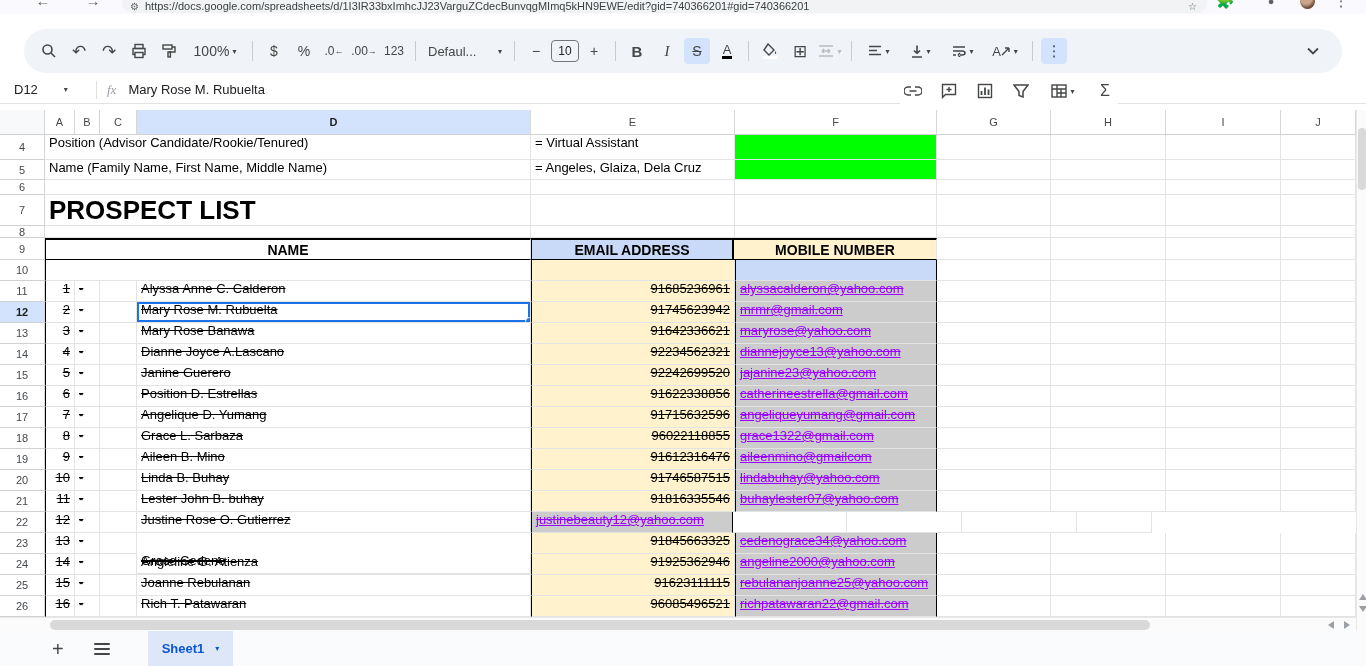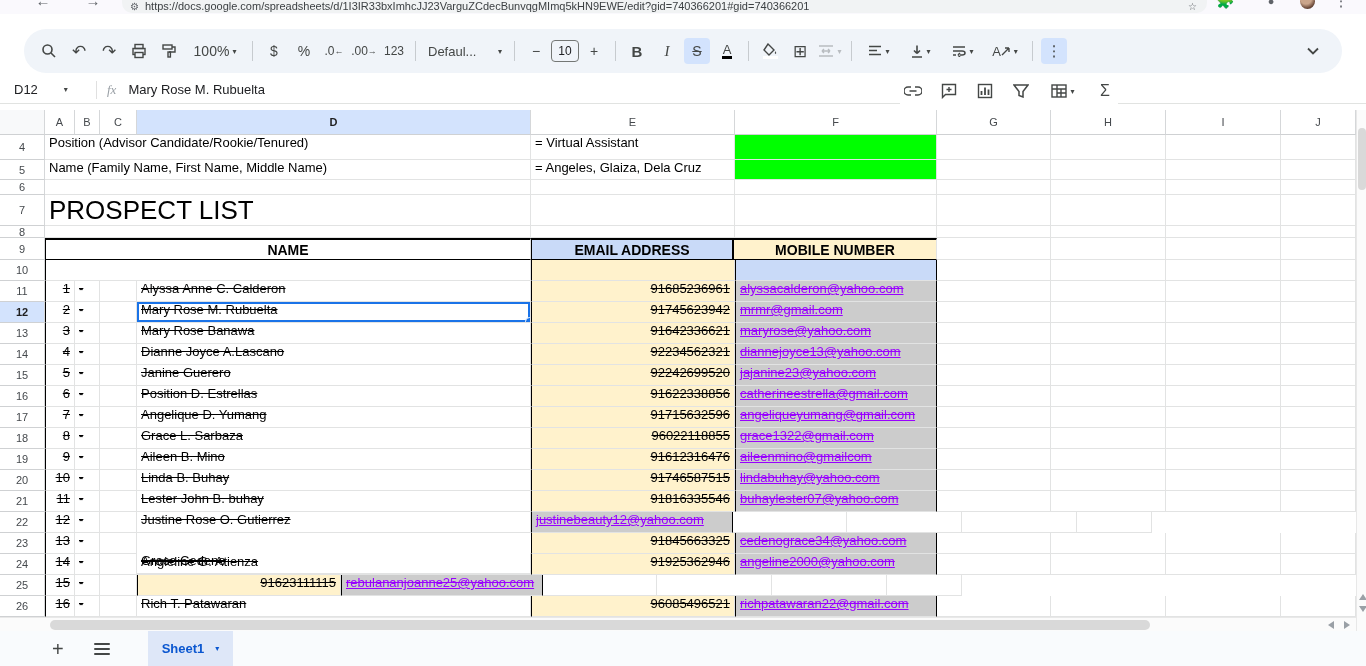--- a/index.html
+++ b/index.html
@@ -57,21 +57,21 @@
   .bB1 { border-bottom:1px solid #000; }
   .st { text-decoration:line-through; }
   .ra { text-align:right; padding-right:4px; }
   .la { padding-left:4px; }
   .cream { background:#FFF2CC; }
   .lblue { background:#C9DAF8; }
   .grayc { background:#CCCCCC; }
   .greenc { background:#00FF00; }
   .email { color:#9900FF; text-decoration:underline line-through; }
   .thdr { font-weight:bold; font-size:14px; text-align:center; display:flex; align-items:center; justify-content:center; }
-  .bigtitle { font-size:26px; font-weight:400; letter-spacing:0px; padding-left:4px; line-height:30px; }
+  .bigtitle { font-size:26px; font-weight:700; letter-spacing:0px; padding-left:4px; line-height:30px; }
   .selcell { position:relative; box-shadow: inset 0 0 0 2px #1A73E8; }
   .fillhandle { position:absolute; right:-4px; bottom:-4px; width:9px; height:9px; border-radius:50%; background:#1A73E8; border:1px solid #fff; }
 
   
   #hscroll { position:absolute; left:0; top:617px; width:1356px; height:14px; background:#FBFBFB; border-top:1px solid #E8E8E8; }
   #hthumb { position:absolute; left:50px; top:2px; width:1100px; height:10px; background:#D9D9D9; border-radius:5px; }
   .harrow { position:absolute; top:3px; width:0; height:0; }
   #hleft { left:1328px; border-top:4px solid transparent; border-bottom:4px solid transparent; border-right:6px solid #9AA0A6; }
   #hright { left:1344px; border-top:4px solid transparent; border-bottom:4px solid transparent; border-left:6px solid #9AA0A6; }
   #vscroll { position:absolute; left:1356px; top:110px; width:10px; height:521px; background:#FBFBFB; border-left:1px solid #E8E8E8; }
@@ -523,20 +523,21 @@
         <div class="gc" style="width: 114px; height: 21px;"></div>
         <div class="gc" style="width: 115px; height: 21px;"></div>
         <div class="gc" style="width: 115px; height: 21px;"></div>
         <div class="gc" style="width: 75px; height: 21px;"></div>
       </div>
       <div class="grow" style="height: 21px;">
         <div class="hdrc" style="width: 45px; height: 21px;">25</div>
         <div class="gc st ra bL" style="width: 30px; height: 21px;">15</div>
         <div class="gc st la" style="width: 25px; height: 21px;">-</div>
         <div class="gc" style="width: 37px; height: 21px;"></div>
+        <div class="gc st la" style="width: 394px; height: 21px;">Joanne Rebulanan</div>
         <div class="gc st ra cream bL" style="width: 204px; height: 21px;">91623111115</div>
         <div class="gc email la grayc bL bRb" style="width: 202px; height: 21px;">rebulananjoanne25@yahoo.com</div>
         <div class="gc" style="width: 114px; height: 21px;"></div>
         <div class="gc" style="width: 115px; height: 21px;"></div>
         <div class="gc" style="width: 115px; height: 21px;"></div>
         <div class="gc" style="width: 75px; height: 21px;"></div>
       </div>
       <div class="grow" style="height: 21px;">
         <div class="hdrc" style="width: 45px; height: 21px;">26</div>
         <div class="gc st ra bL" style="width: 30px; height: 21px;">16</div>

